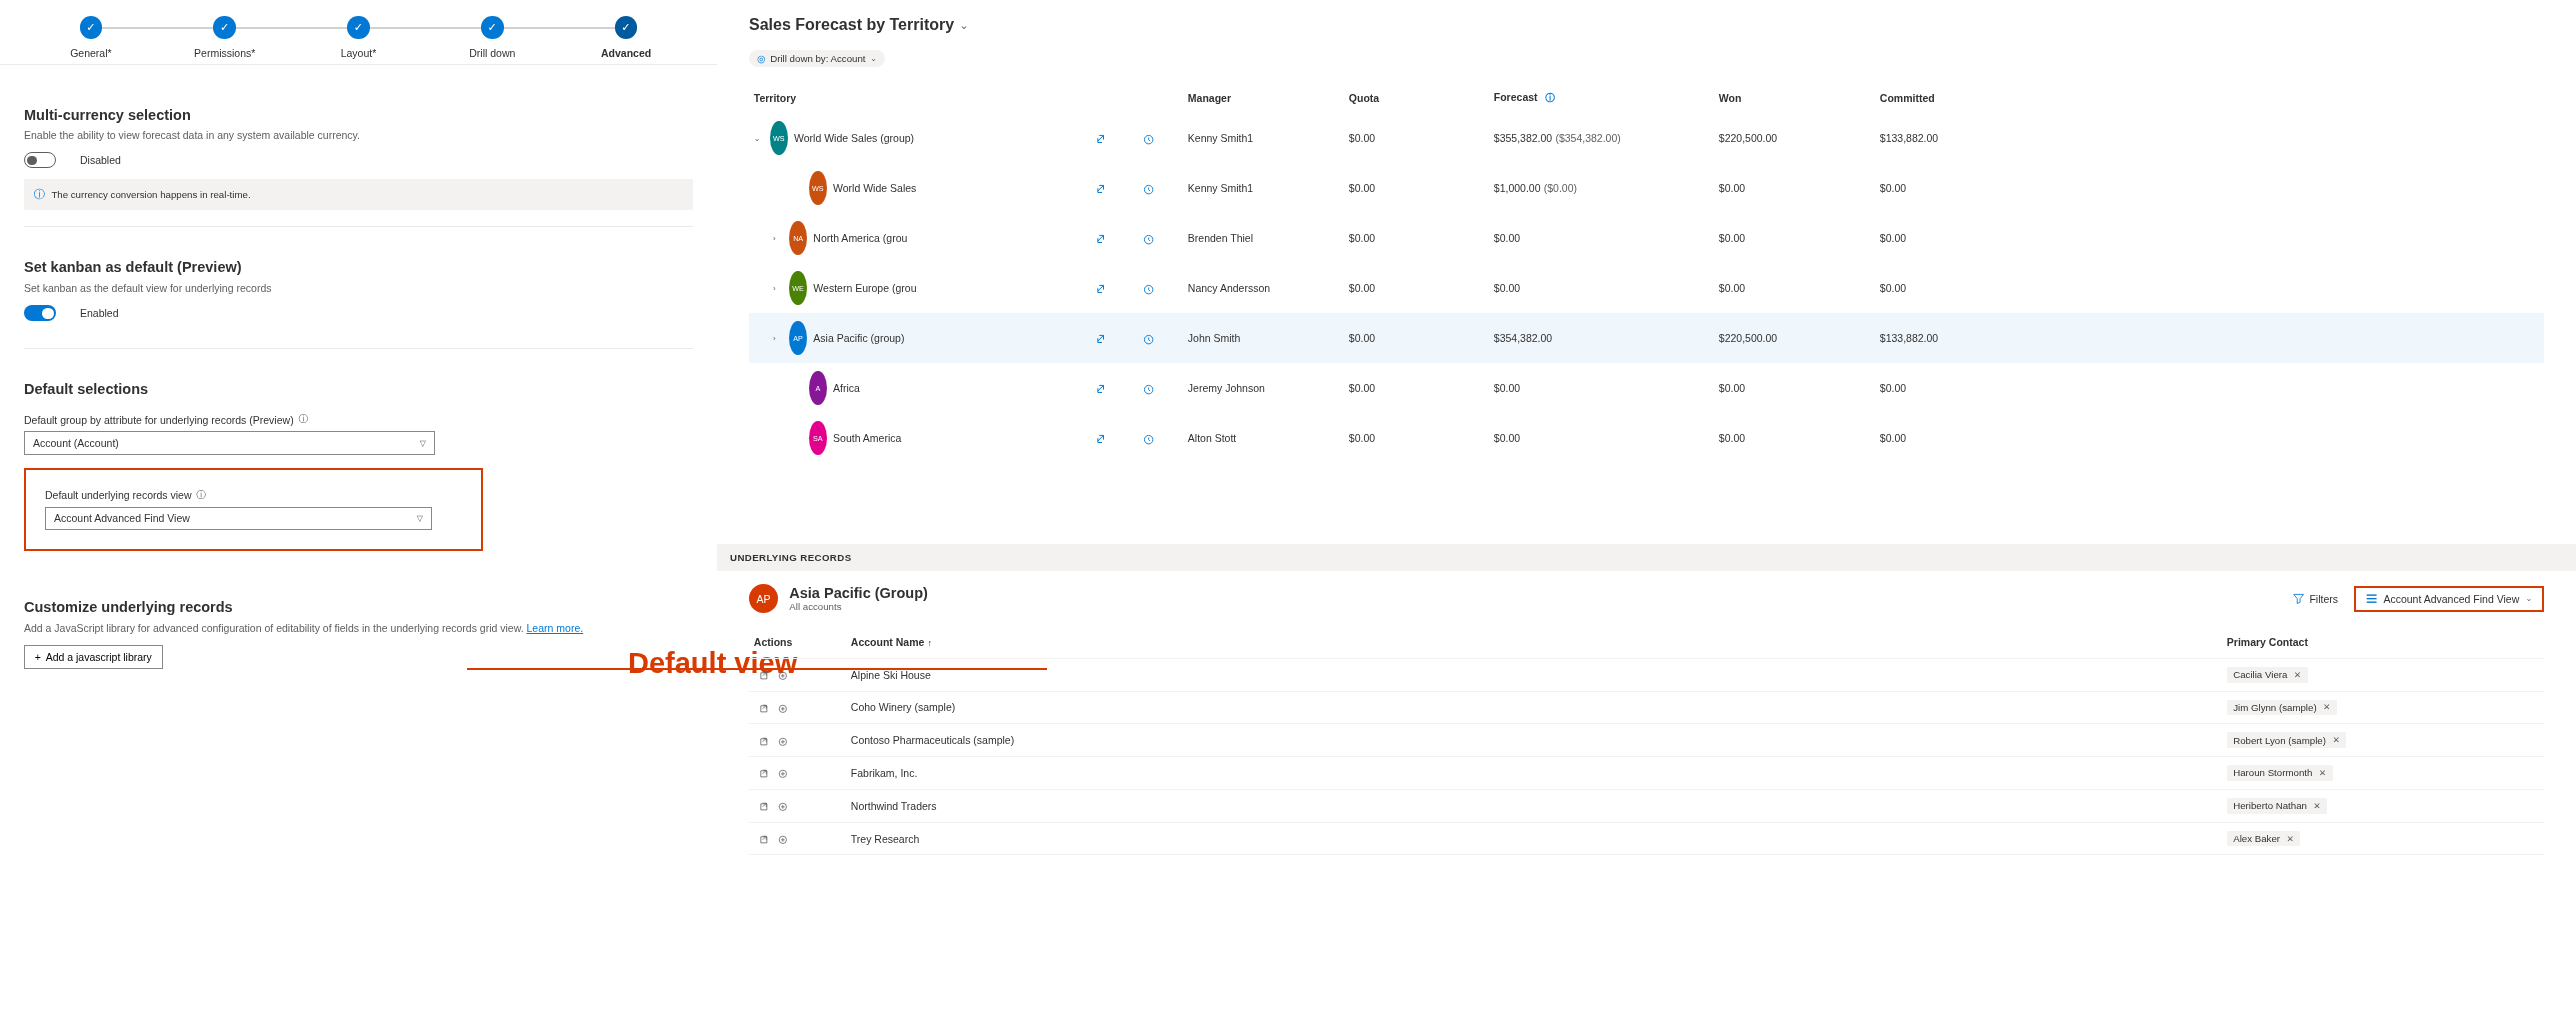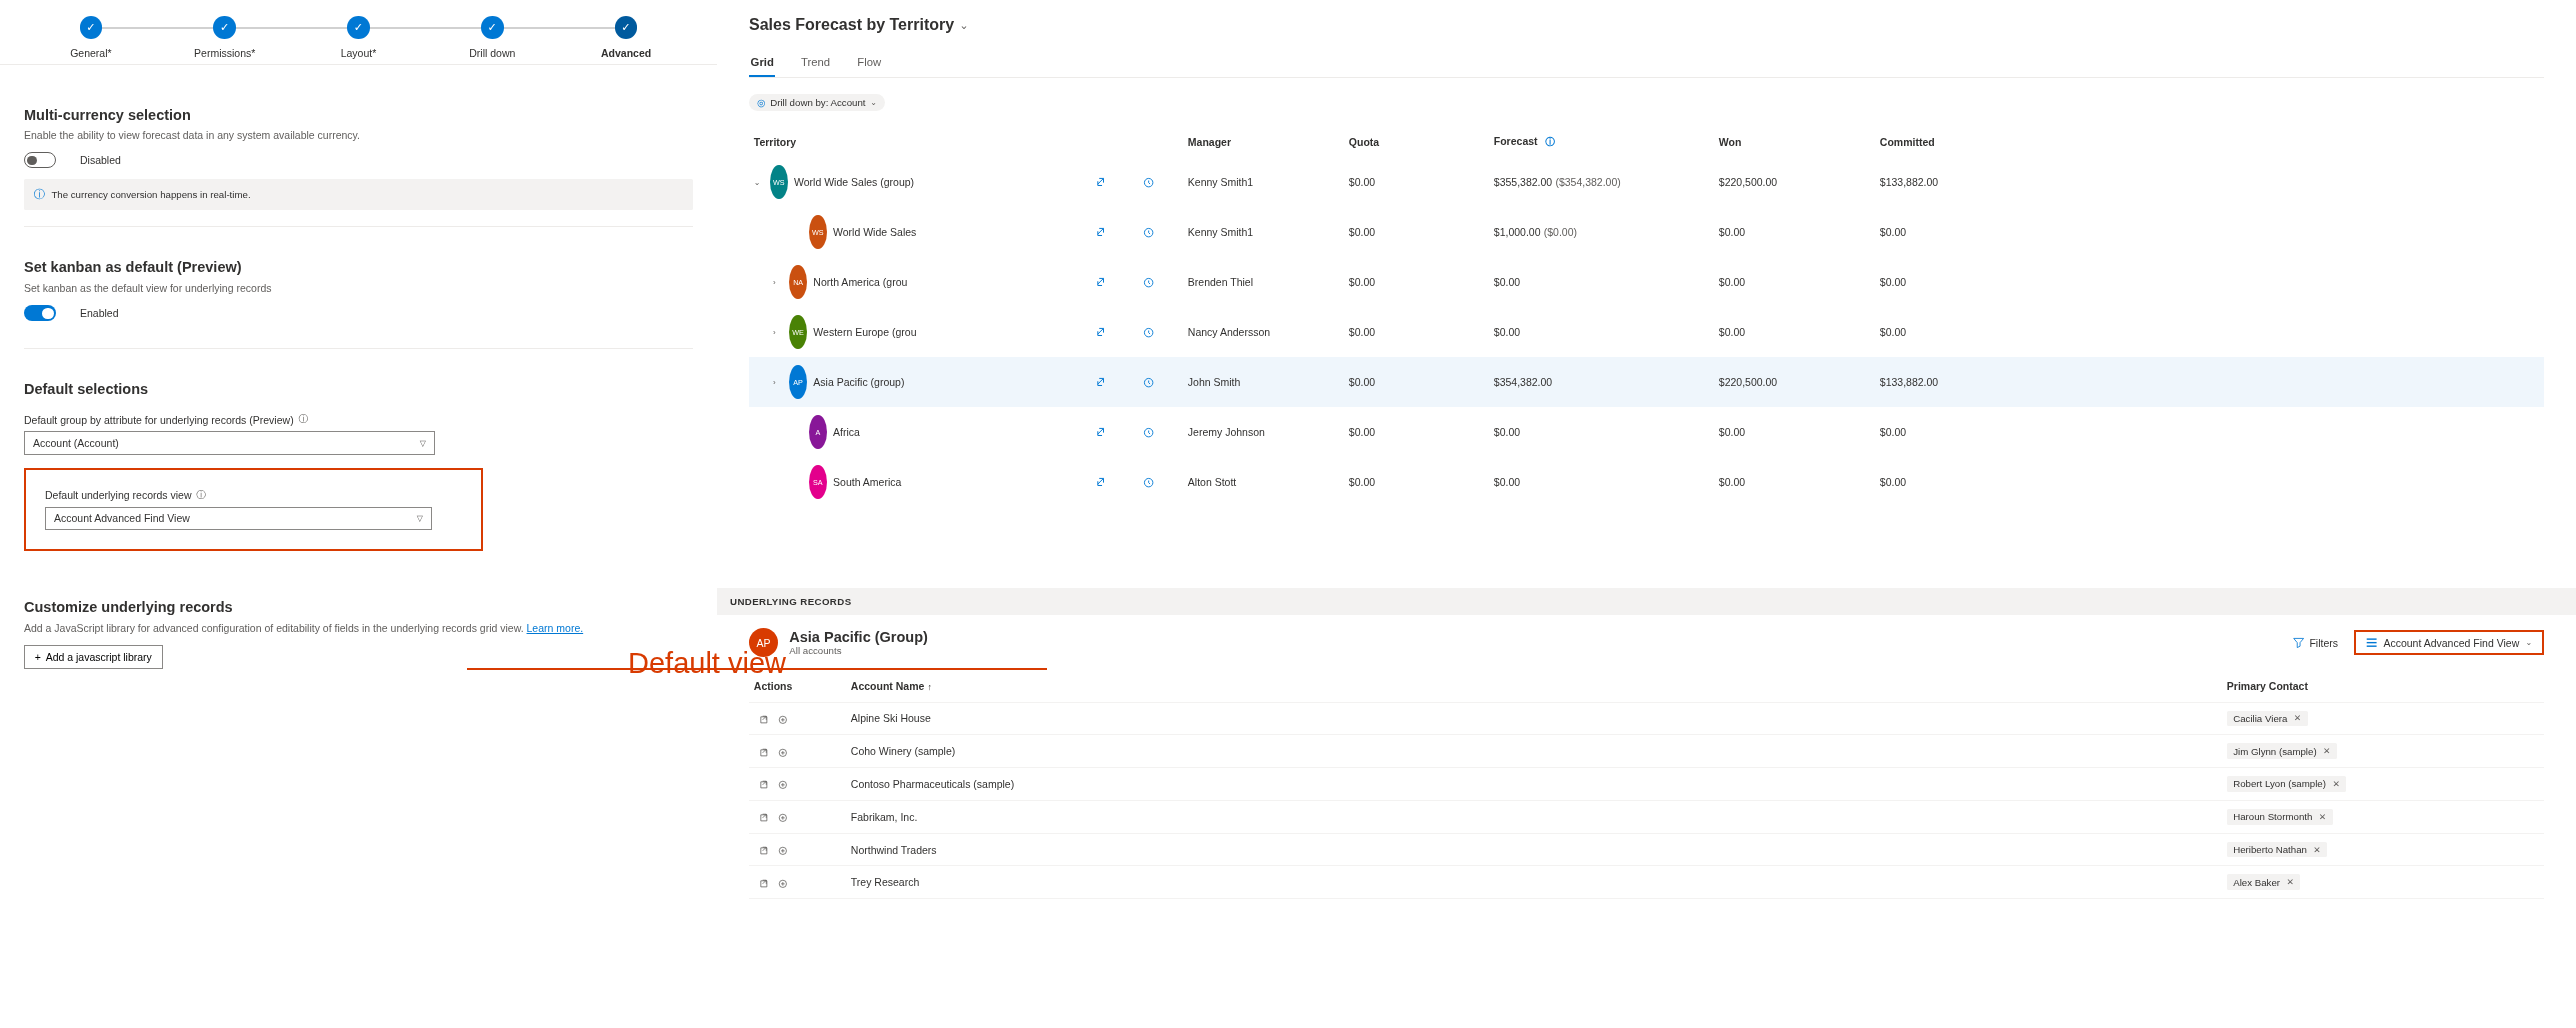--- a/index.html
+++ b/index.html
@@ -33,21 +33,21 @@
 
 .field-label { font-size: 10.5px; margin-bottom: 4.8px; display: flex; align-items: center; gap: 4.8px; }
 .select-box { border: 0.8px solid #8a8886; padding: 4.8px 8px; display: flex; justify-content: space-between; align-items: center; width: 411px; background: #fff; cursor: pointer; font-size: 10.5px; }
 .chev { font-size: 8px; color: #605e5c; }
 
 .red-box { border: 2.4px solid #d83b01; padding: 19px; margin-top: 13px; width: 459px; }
 .btn-outline { border: 0.8px solid #8a8886; background: #fff; padding: 4.8px 9.7px; display: inline-flex; align-items: center; gap: 4.8px; cursor: pointer; font-size: 10.5px; }
 .link { color: #0078d4; text-decoration: underline; cursor: pointer; }
 
 
-.annotation-label { position: absolute; color: #d83b01; font-size: 29px; font-weight: 400; left: 628px; top: 647px; }
+.annotation-label { position: absolute; color: #d83b01; font-size: 29px; font-weight: 700; left: 628px; top: 647px; }
 .annotation-line { position: absolute; height: 1.6px; background: #d83b01; top: 668px; left: 467px; width: 580px; }
 
 
 .page-title-row { display: flex; align-items: center; gap: 5px; margin-bottom: 16px; }
 .page-title { font-size: 16px; font-weight: 600; }
 .tabs { display: flex; gap: 24px; border-bottom: 0.8px solid #edebe9; margin-bottom: 16px; }
 .tab { padding: 6.4px 1.6px; cursor: pointer; font-size: 11.3px; color: #605e5c; }
 .tab.active { color: #323130; border-bottom: 2.4px solid #0078d4; font-weight: 600; }
 .drill-chip { display: inline-flex; align-items: center; gap: 4.8px; background: #f3f2f1; padding: 3.2px 8px; border-radius: 9.7px; font-size: 9.7px; margin-bottom: 16px; cursor: pointer; }
 
@@ -184,25 +184,20 @@
 
   <div class="annotation-label">Default view</div>
   <div class="annotation-line"></div>
 
   <div class="right-panel">
     <div class="page-title-row">
       <span class="page-title">Sales Forecast by Territory</span>
       <span class="chev" style="font-size:11.3px">⌄</span>
     </div>
 
-    <div class="tabs">
-      <div class="tab active">Grid</div>
-      <div class="tab">Trend</div>
-      <div class="tab">Flow</div>
-    </div>
 
     <div class="drill-chip">
       <span style="color:#0078d4">◎</span>
       <span>Drill down by: Account</span>
       <span class="chev">⌄</span>
     </div>
 
     <table class="grid-table">
       <thead>
         <tr>

